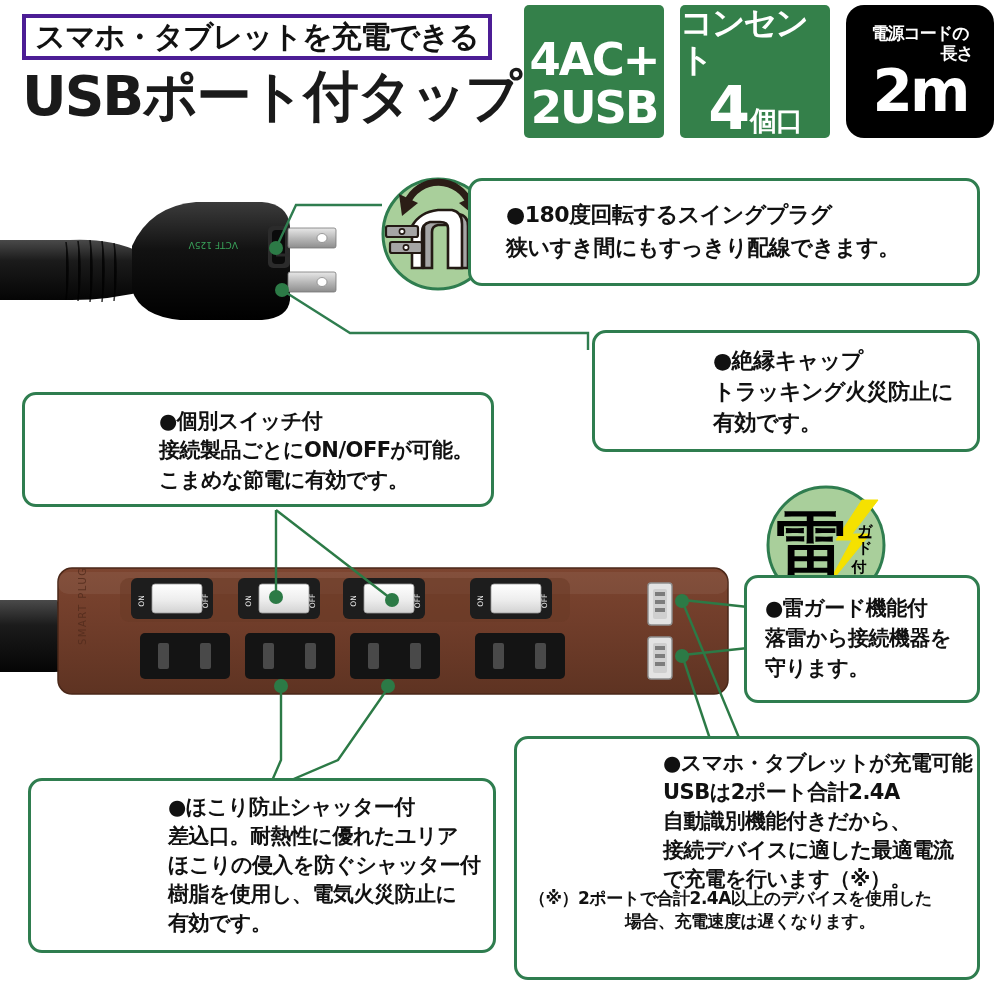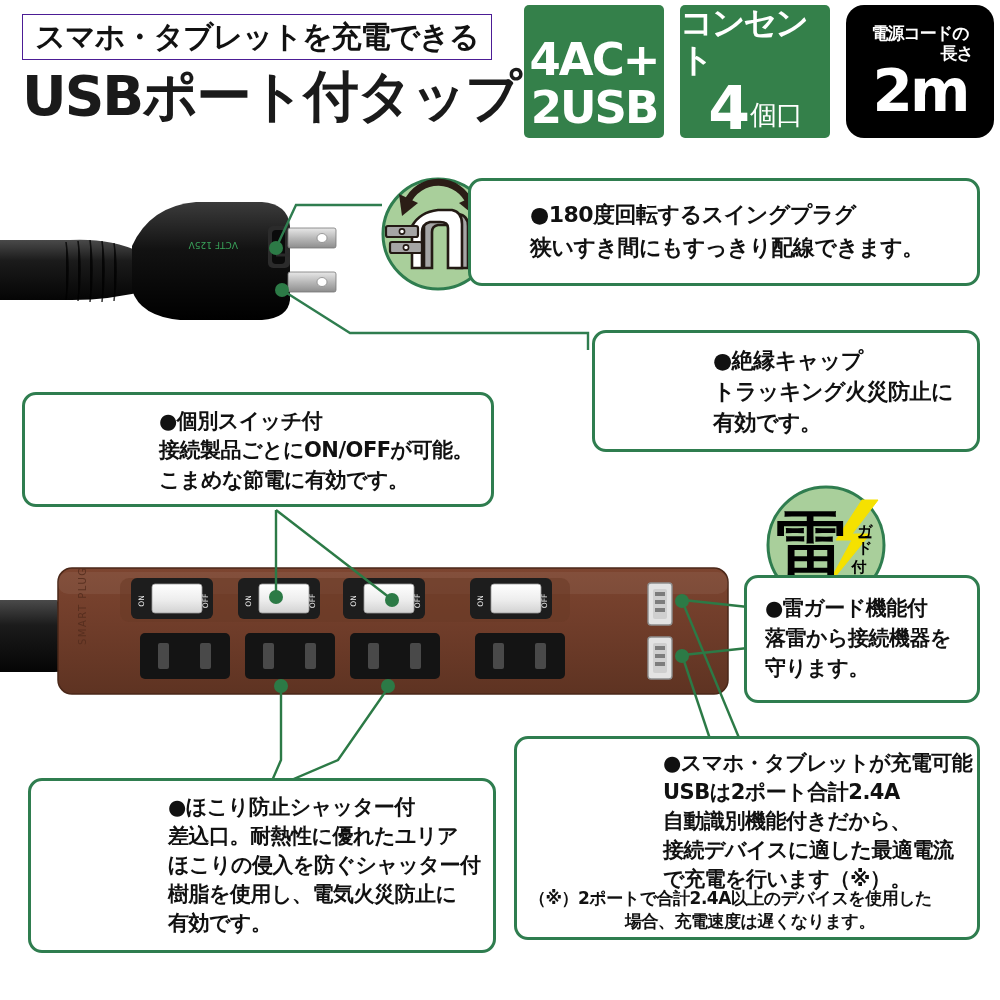--- a/index.html
+++ b/index.html
@@ -9,21 +9,21 @@
     font-family:"Liberation Sans","DejaVu Sans",sans-serif;
     overflow:hidden;
     position:relative;
   }
   #stage{position:absolute;left:0;top:0;width:1000px;height:1000px;}
 
   
   .hdr{position:absolute;left:0;top:0;width:1000px;height:145px;}
   .hdr-sub{
     position:absolute;left:22px;top:14px;width:470px;height:46px;
-    border:1px solid #4c1d95;box-sizing:border-box;
+    border:4px solid #4c1d95;box-sizing:border-box;
     display:flex;align-items:center;justify-content:center;
     font-size:30px;font-weight:bold;color:#111;letter-spacing:-1px;
     font-family:"DejaVu Sans",sans-serif;
   }
   .hdr-title{
     position:absolute;left:22px;top:66px;width:500px;height:62px;
     display:flex;align-items:center;
     font-size:55px;font-weight:bold;color:#1a1a1a;letter-spacing:-2px;
     font-family:"DejaVu Sans",sans-serif;white-space:nowrap;
   }
@@ -33,21 +33,21 @@
     color:#fff;font-family:"DejaVu Sans",sans-serif;
   }
   .badge.green{background:#34804a;}
   .badge.black{background:#000000;}
   #badge-ac{left:524px;width:140px;}
   #badge-ac .l1{font-size:45px;font-weight:bold;line-height:1.05;letter-spacing:-2px;margin-top:24px;}
   #badge-ac .l2{font-size:45px;font-weight:bold;line-height:1.05;letter-spacing:-2px;}
   #badge-outlet{left:680px;width:150px;}
   #badge-outlet .l1{font-size:33px;font-weight:bold;letter-spacing:-2px;line-height:1.1;}
   #badge-outlet .l2{font-size:60px;font-weight:bold;line-height:1;display:flex;align-items:flex-end;}
-  #badge-outlet .l2 .sm{font-size:27px;font-weight:normal;padding-bottom:10px;letter-spacing:-1px;}
+  #badge-outlet .l2 .sm{font-size:27px;font-weight:bold;padding-bottom:4px;letter-spacing:-1px;}
   #badge-cord{left:846px;width:148px;border-radius:18px;}
   #badge-cord .l1{font-size:17px;font-weight:bold;letter-spacing:-1px;line-height:1.15;text-align:center;}
   #badge-cord .l1b{font-size:17px;font-weight:bold;letter-spacing:-1px;line-height:1.15;text-align:right;width:100%;padding-right:21px;box-sizing:border-box;}
   #badge-cord .l2{font-size:58px;font-weight:bold;line-height:0.95;letter-spacing:-3px;}
 
   
   .callout{
     position:absolute;
     border:3px solid #2f7d4f;border-radius:14px;background:#fff;
     box-sizing:border-box;
@@ -334,21 +334,21 @@
   <div id="thunder-kanji" style="position:absolute;left:768px;top:500px;width:86px;height:88px;
        display:flex;align-items:center;justify-content:center;
        font-family:'DejaVu Sans',sans-serif;font-size:70px;font-weight:bold;color:#000;line-height:1;">雷</div>
   <div style="position:absolute;left:846px;top:502px;width:26px;font-family:'DejaVu Sans',sans-serif;
        font-size:15px;font-weight:bold;color:#000;line-height:1.02;text-align:center;
        writing-mode:vertical-rl;height:56px;">ガード</div>
   <div style="position:absolute;left:846px;top:560px;width:26px;font-family:'DejaVu Sans',sans-serif;
        font-size:15px;font-weight:bold;color:#000;line-height:1;text-align:center;">付</div>
 
   <div class="callout" id="co-swing" style="left:468px;top:178px;width:512px;height:108px;">
-    <div class="ctext" style="position:absolute;left:35px;top:18px;font-size:22px;line-height:1.48;margin-left:24px;">
+    <div class="ctext" style="position:absolute;left:35px;top:18px;font-size:22px;line-height:1.48;">
       <span class="lead">●180度回転するスイングプラグ</span>
       <span class="ln">狭いすき間にもすっきり配線できます。</span>
     </div>
   </div>
 
   <div class="callout" id="co-cap" style="left:592px;top:330px;width:388px;height:122px;">
     <div class="ctext" style="position:absolute;left:118px;top:12px;font-size:22px;line-height:1.42;">
       <span class="lead">●絶縁キャップ</span>
       <span class="ln">トラッキング火災防止に</span>
       <span class="ln">有効です。</span>
@@ -374,21 +374,21 @@
   <div class="callout" id="co-dust" style="left:28px;top:778px;width:468px;height:175px;">
     <div class="ctext" style="position:absolute;left:137px;top:12px;font-size:21px;line-height:1.38;">
       <span class="lead">●ほこり防止シャッター付</span>
       <span class="ln">差込口。耐熱性に優れたユリア</span>
       <span class="ln">ほこりの侵入を防ぐシャッター付</span>
       <span class="ln">樹脂を使用し、電気火災防止に</span>
       <span class="ln">有効です。</span>
     </div>
   </div>
 
-  <div class="callout" id="co-usb" style="left:514px;top:736px;width:466px;height:204px;">
+  <div class="callout" id="co-usb" style="left:514px;top:736px;width:466px;height:244px;">
     <div class="ctext" style="position:absolute;left:146px;top:10px;font-size:21px;line-height:1.38;">
       <span class="lead">●スマホ・タブレットが充電可能</span>
       <span class="ln">USBは2ポート合計2.4A</span>
       <span class="ln">自動識別機能付きだから、</span>
       <span class="ln">接続デバイスに適した最適電流</span>
       <span class="ln">で充電を行います（※）。</span>
     </div>
     <div class="ctext" style="position:absolute;left:8px;top:148px;width:450px;font-size:17px;line-height:1.34;text-align:center;">
       <span class="ln" style="text-align:left;padding-left:4px;">（※）2ポートで合計2.4A以上のデバイスを使用した</span>
       <span class="ln">場合、充電速度は遅くなります。</span>

